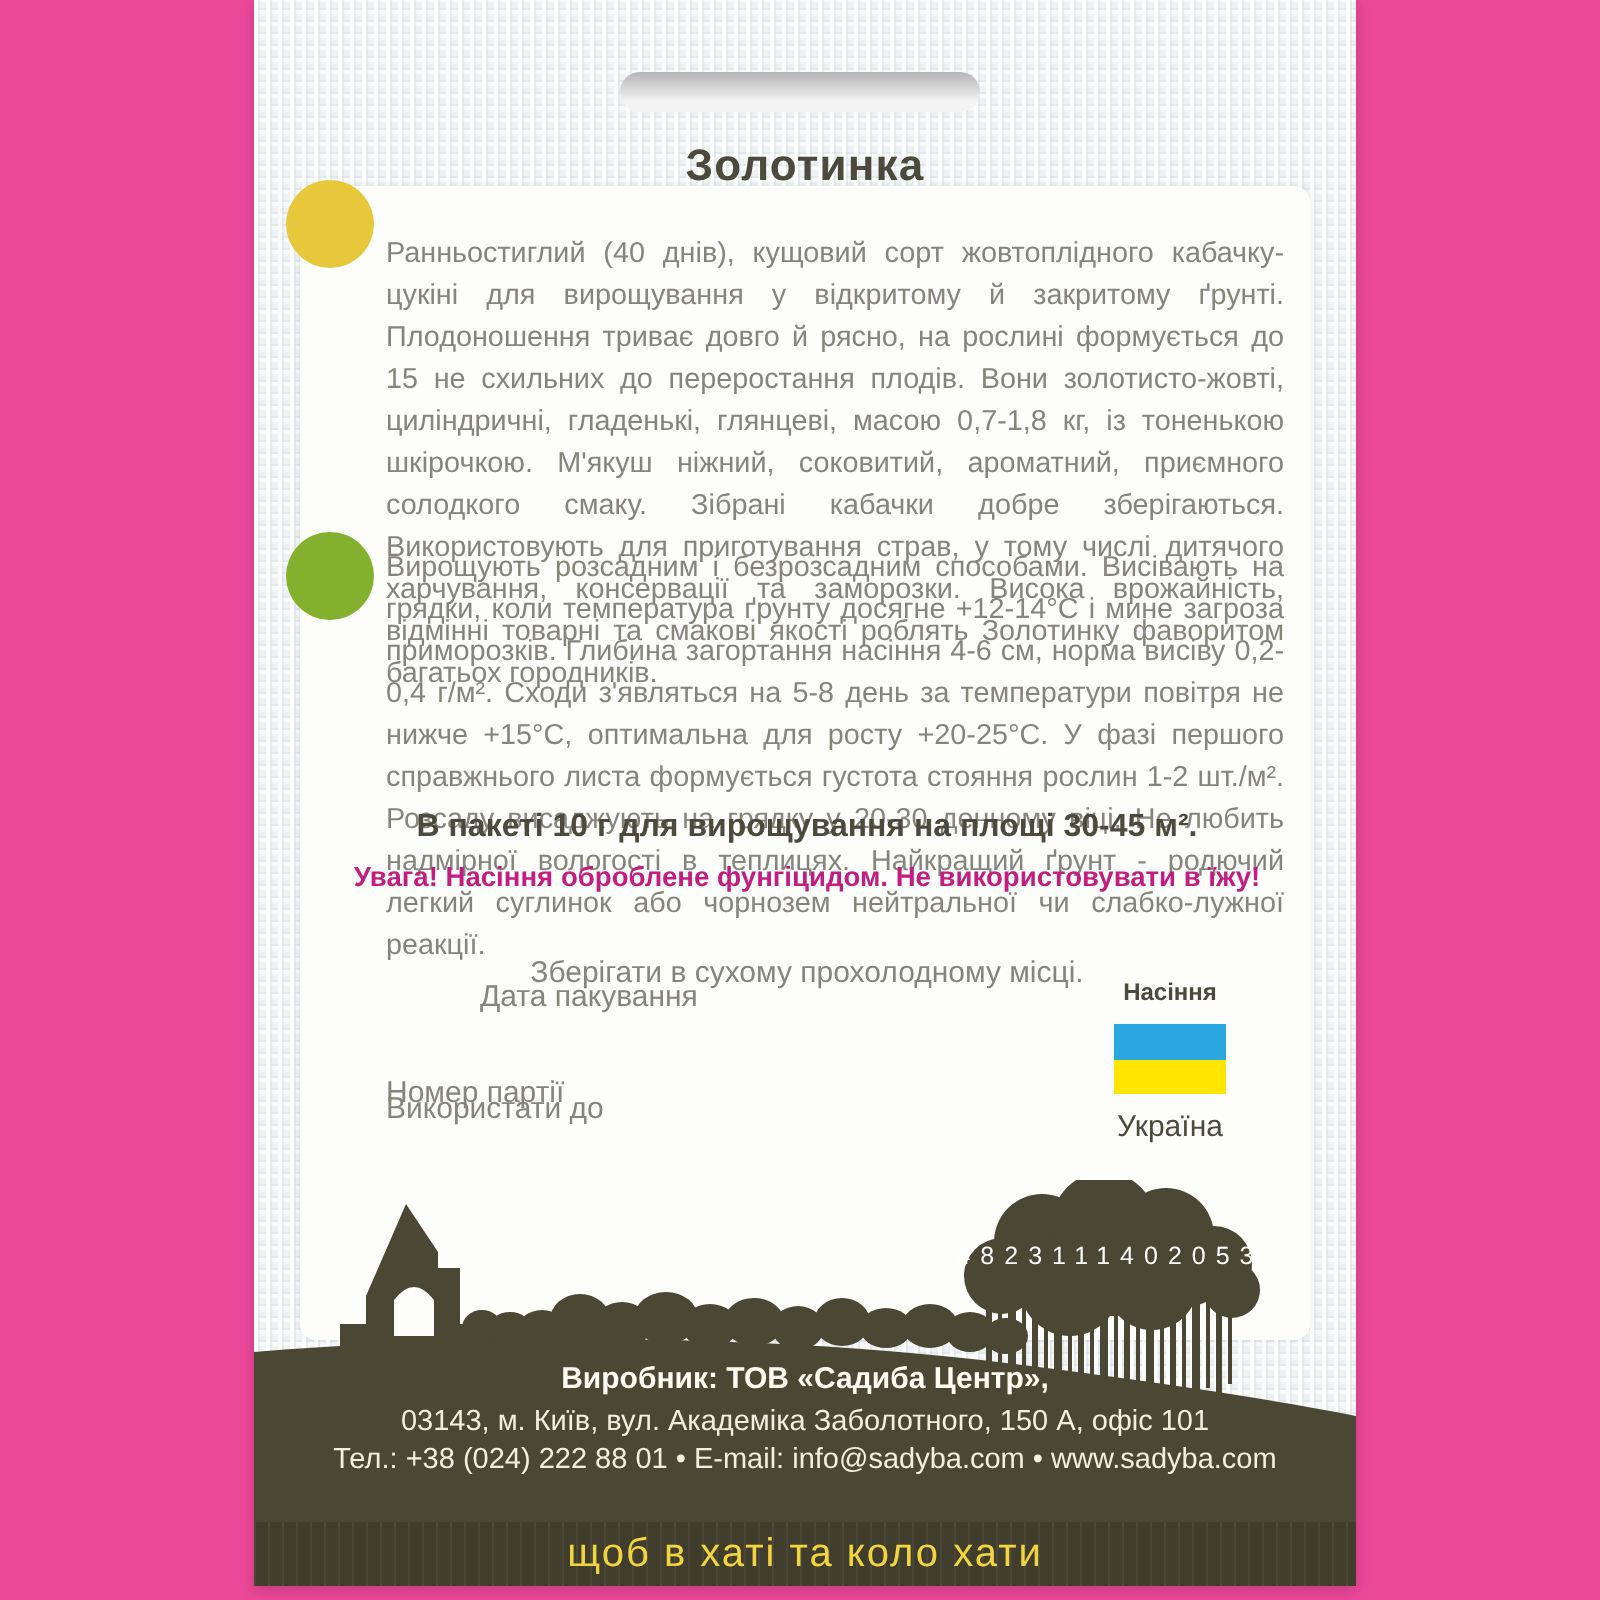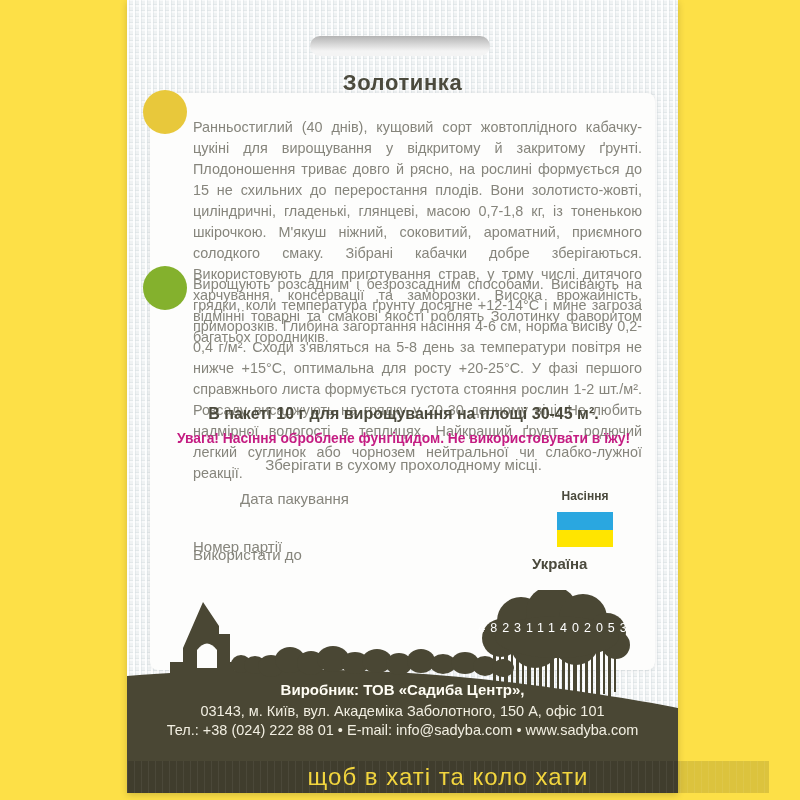--- a/index.html
+++ b/index.html
@@ -1,17 +1,17 @@
 <!DOCTYPE html>
 <html><head>
 <meta charset="utf-8">
 <style>
   * { margin:0; padding:0; box-sizing:border-box; }
   html,body { width:800px; height:800px; background:#ffffff; font-family:"Liberation Sans", sans-serif; overflow:hidden; }
-  .stage { position:relative; width:800px; height:800px; background:#fde047; }
+  .stage { position:relative; width:800px; height:800px; background:#ec4899; }
 
   
   .packet {
     position:absolute; left:127px; top:0; width:551px; height:793px;
     background-color:#eff2f3;
     background-image:
       repeating-linear-gradient(90deg, rgba(255,255,255,0.9) 0 2px, rgba(213,221,224,0.45) 2px 3px, rgba(255,255,255,0) 3px 6px),
       repeating-linear-gradient(0deg, rgba(255,255,255,0.55) 0 2px, rgba(208,217,220,0.4) 2px 3px, rgba(255,255,255,0) 3px 6px);
     box-shadow:0 2px 7px rgba(0,0,0,0.18);
   }
@@ -35,47 +35,47 @@
 
   .para { position:absolute; left:66px; width:449px; text-align:justify;
     font-size:14.4px; line-height:21px; color:#86857c; }
   .para-1 { top:117px; }
   .para-2 { top:274px; }
 
   .center-line { position:absolute; left:24px; width:505px; text-align:center; }
   .pack-info { top:405px; font-size:16px; font-weight:bold; color:#4b4a3d; }
   .warning   { top:431px; font-size:13.8px; font-weight:bold; color:#c41d82; }
   .standard  { top:455px; font-size:15px; color:#86857c; }
-  .storage   { top:456px; font-size:15px; color:#86857c; }
+  .storage   { top:478px; font-size:15px; color:#86857c; }
 
   .field { position:absolute; left:66px; font-size:15px; color:#86857c; }
   .field-0 { top:490px;margin-left:47px; }
   .field-1 { top:538px; }
   .field-2 { top:546px; }
 
   .seeds-label   { position:absolute; left:405px; top:489px; width:106px; text-align:center;
     font-size:12px; font-weight:bold; color:#4b4a3d; }
   .flag { position:absolute; left:430px; top:512px; width:56px; height:35px; }
   .flag .half { width:100%; height:50%; }
-  .country-label { position:absolute; left:405px; top:555px; width:106px; 
-    font-size:15px; font-weight:bold; color:#4b4a3d; }
+  .country-label { position:absolute; left:405px; top:555px; width:106px; text-align:center;
+    font-size:15px; font-weight:normal; color:#4b4a3d; }
 
   
   .scene { position:absolute; left:0; top:590px; width:551px; height:203px; }
 
   .footer-text { position:absolute; left:0; width:551px; text-align:center; }
   .producer { top:681px; font-size:15px; font-weight:bold; color:#fffdf4; }
   .address  { top:703px; font-size:14.5px; color:#f2efe2; }
   .contacts { top:722px; font-size:14.5px; color:#f2efe2; }
 
-  .tagline-band { position:absolute; left:0; top:761px; width:642px; height:32px;
+  .tagline-band { position:absolute; left:0; top:761px; width:551px; height:32px;
     background-color:rgba(0,0,0,0.13);
     background-image:repeating-linear-gradient(90deg, rgba(255,255,255,0.06) 0 1px, rgba(0,0,0,0) 1px 7px);
     line-height:32px; text-align:center;
-    font-size:24px; color:#f2d53e; letter-spacing:1px; }
+    font-size:20px; color:#f2d53e; letter-spacing:1px; }
 </style>
 </head>
 <body>
 
 <div class="stage">
   <div class="packet">
 
     <div class="euro-slot">
       <div class="bump"></div>
     </div>

